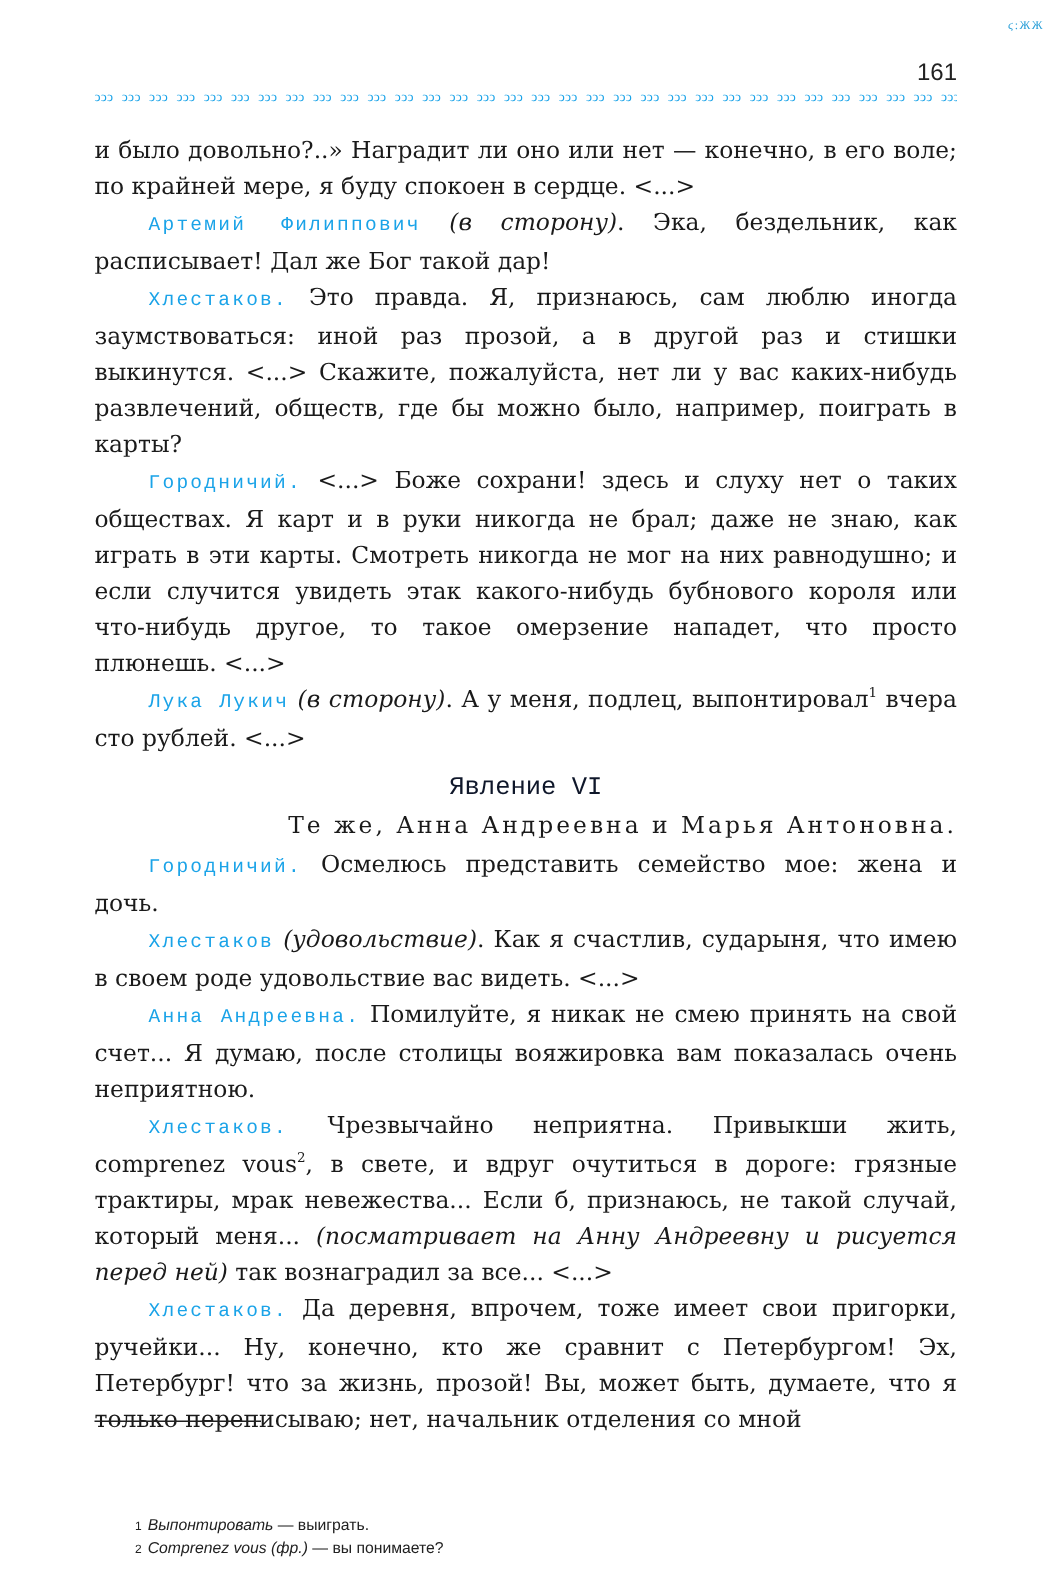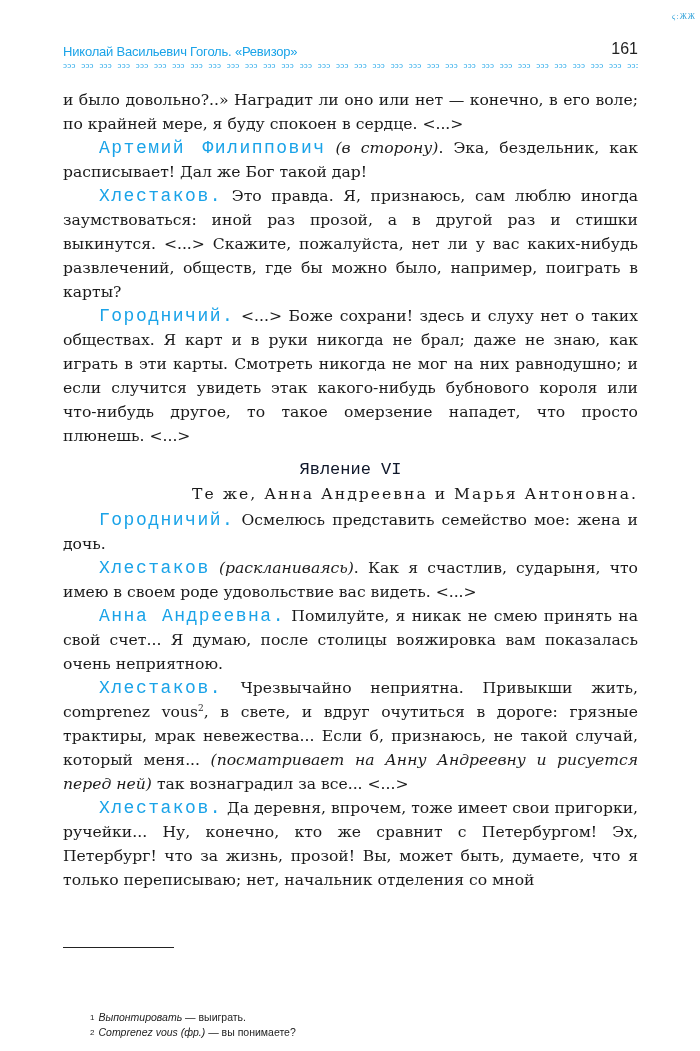--- a/index.html
+++ b/index.html
@@ -5,57 +5,57 @@
   html, body { margin: 0; padding: 0; background: #ffffff; }
   body { width: 700px; height: 1051px; position: relative; overflow: hidden; }
   .corner-mark { position: absolute; top: 12px; right: 4px; font-family: Liberation Serif, serif; font-size: 8px; color: #2a9fd8; letter-spacing: 1px; }
   .running-head { position: absolute; left: 63px; top: 40px; width: 575px; height: 20px; }
   .rh-title { position: absolute; left: 0; top: 4px; font-family: "Liberation Sans", sans-serif; font-size: 13px; color: #1aa3e8; letter-spacing: -0.2px; }
   .rh-page { position: absolute; right: 0; top: 0; font-family: "Liberation Sans", sans-serif; font-size: 16px; color: #222; }
   .ornament { position: absolute; left: 63px; top: 60px; width: 575px; height: 10px; font-family: "DejaVu Sans Mono", monospace; font-size: 9px; line-height: 10px; color: #1aa3e8; white-space: nowrap; overflow: hidden; letter-spacing: 0.2px; }
   .text { position: absolute; left: 63px; top: 88px; width: 575px; font-family: "DejaVu Serif", serif; font-size: 15.6px; line-height: 24px; color: #1a1a1a; text-align: justify; }
   .text p { margin: 0; text-indent: 36px; }
   .text p.cont { text-indent: 0; }
-  .speaker { color: #1aa3e8; font-family: "Liberation Mono", monospace; letter-spacing: 1.5px; font-size: 18px; }
+  .speaker { color: #1aa3e8; font-family: "Liberation Mono", monospace; letter-spacing: 1.5px; font-size: 13px; }
   .stage { font-style: italic; }
   .scene-title { text-align: center; text-indent: 0 !important; color: #0f172a; font-family: Liberation Mono, monospace; font-size: 17px; margin-top: 10px !important; }
   .scene-cast { text-align: right; text-indent: 0 !important; letter-spacing: 2px; margin-bottom: 2px !important; }
   sup { font-size: 9px; line-height: 0; }
   .fn-rule { position: absolute; left: 63px; top: 947px; width: 111px; height: 1px; background: #222; }
   .footnotes { position: absolute; left: 90px; top: 1010px; font-family: "Liberation Sans", sans-serif; font-size: 10.5px; line-height: 15px; color: #222; }
   .footnotes .fn-num { font-size: 8px; vertical-align: top; margin-right: 4px; }
   .footnotes i { font-style: italic; }
 </style>
 </head>
 <body>
 
 <div class="corner-mark">ϛ:ЖЖ</div>
 
 <div class="running-head">
-  <span class="rh-title">Николай Васильевич Гоголь. «Ревизор»</span>
   <span class="rh-page">161</span>
 </div>
 <div class="ornament" id="ornament">ↄↄↄ ↄↄↄ ↄↄↄ ↄↄↄ ↄↄↄ ↄↄↄ ↄↄↄ ↄↄↄ ↄↄↄ ↄↄↄ ↄↄↄ ↄↄↄ ↄↄↄ ↄↄↄ ↄↄↄ ↄↄↄ ↄↄↄ ↄↄↄ ↄↄↄ ↄↄↄ ↄↄↄ ↄↄↄ ↄↄↄ ↄↄↄ ↄↄↄ ↄↄↄ ↄↄↄ ↄↄↄ ↄↄↄ ↄↄↄ ↄↄↄ ↄↄↄ ↄↄↄ ↄↄↄ ↄↄↄ ↄↄↄ ↄↄↄ ↄↄↄ ↄↄↄ ↄↄↄ </div>
 
 <div class="text">
   <p class="cont"><span>и было довольно?..» Наградит ли оно или нет — конечно, в его воле; по крайней мере, я буду спокоен в сердце. &lt;...&gt;</span></p>
 
   <p><span class="speaker">Артемий Филиппович</span> <span class="stage">(в сторону)</span><span>. Эка, бездельник, как расписывает! Дал же Бог такой дар!</span></p>
 
   <p><span class="speaker">Хлестаков.</span><span> Это правда. Я, признаюсь, сам люблю иногда заумствоваться: иной раз прозой, а в другой раз и стишки выкинутся. &lt;...&gt; Скажите, пожалуйста, нет ли у вас каких-нибудь развлечений, обществ, где бы можно было, например, поиграть в карты?</span></p>
 
   <p><span class="speaker">Городничий.</span><span> &lt;...&gt; Боже сохрани! здесь и слуху нет о таких обществах. Я карт и в руки никогда не брал; даже не знаю, как играть в эти карты. Смотреть никогда не мог на них равнодушно; и если случится увидеть этак какого-нибудь бубнового короля или что-нибудь другое, то такое омерзение нападет, что просто плюнешь. &lt;...&gt;</span></p>
 
+  <p><span class="speaker">Лука Лукич</span> <span class="stage">(в сторону)</span><span>. А у меня, подлец, выпонтировал</span><sup>1</sup><span> вчера сто рублей. &lt;...&gt;</span></p>
 
   <p class="scene-title">Явление VI</p>
   <p class="scene-cast">Те же, Анна Андреевна и Марья Антоновна.</p>
 
   <p><span class="speaker">Городничий.</span><span> Осмелюсь представить семейство мое: жена и дочь.</span></p>
 
-  <p><span class="speaker">Хлестаков</span> <span class="stage">(раскланиваясь)</span><span>. Как я счастлив, сударыня, что имею в своем роде удовольствие вас видеть. &lt;...&gt;</span></p>
+  <p><span class="speaker">Хлестаков</span> <span class="stage">(удовольствие)</span><span>. Как я счастлив, сударыня, что имею в своем роде удовольствие вас видеть. &lt;...&gt;</span></p>
 
   <p><span class="speaker">Анна Андреевна.</span><span> Помилуйте, я никак не смею принять на свой счет... Я думаю, после столицы вояжировка вам показалась очень неприятною.</span></p>
 
   <p><span class="speaker">Хлестаков.</span><span> Чрезвычайно неприятна. Привыкши жить, comprenez vous</span><sup>2</sup><span>, в свете, и вдруг очутиться в дороге: грязные трактиры, мрак невежества... Если б, признаюсь, не такой случай, который меня... </span><span class="stage">(посматривает на Анну Андреевну и рисуется перед ней)</span><span> так вознаградил за все... &lt;...&gt;</span></p>
 
 
   <p><span class="speaker">Хлестаков.</span><span> Да деревня, впрочем, тоже имеет свои пригорки, ручейки... Ну, конечно, кто же сравнит с Петербургом! Эх, Петербург! что за жизнь, прозой! Вы, может быть, думаете, что я только переписываю; нет, начальник отделения со мной</span></p>
 </div>
 
 <div class="fn-rule"></div>

